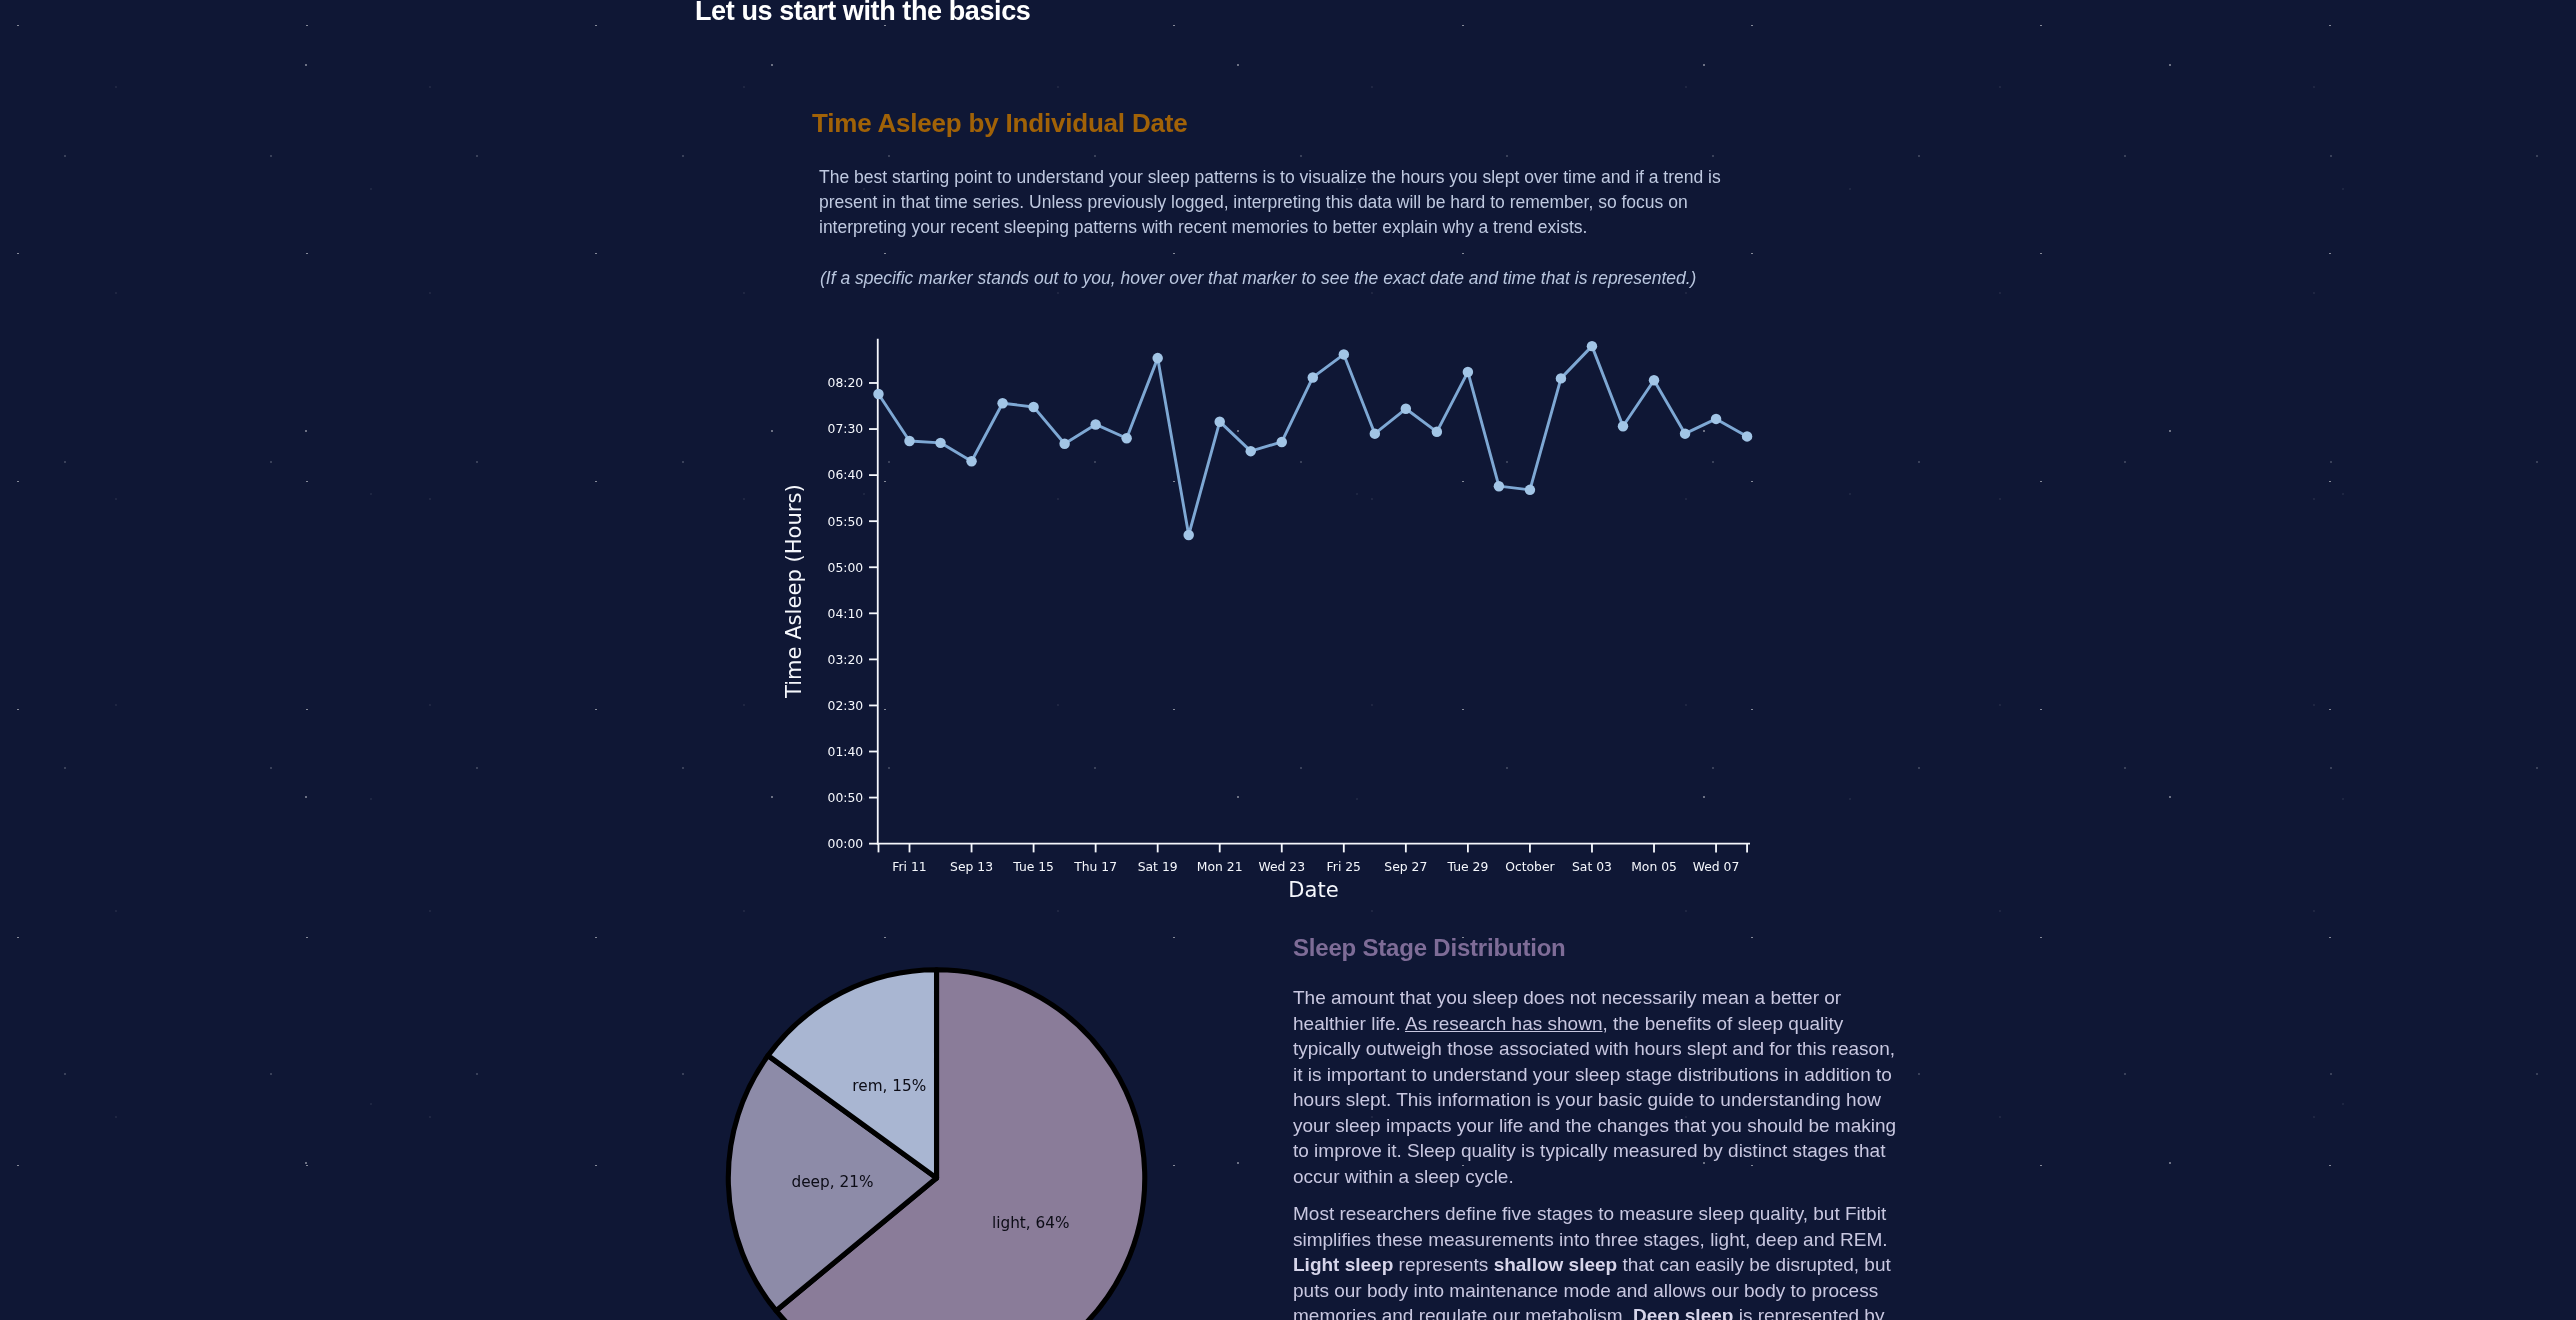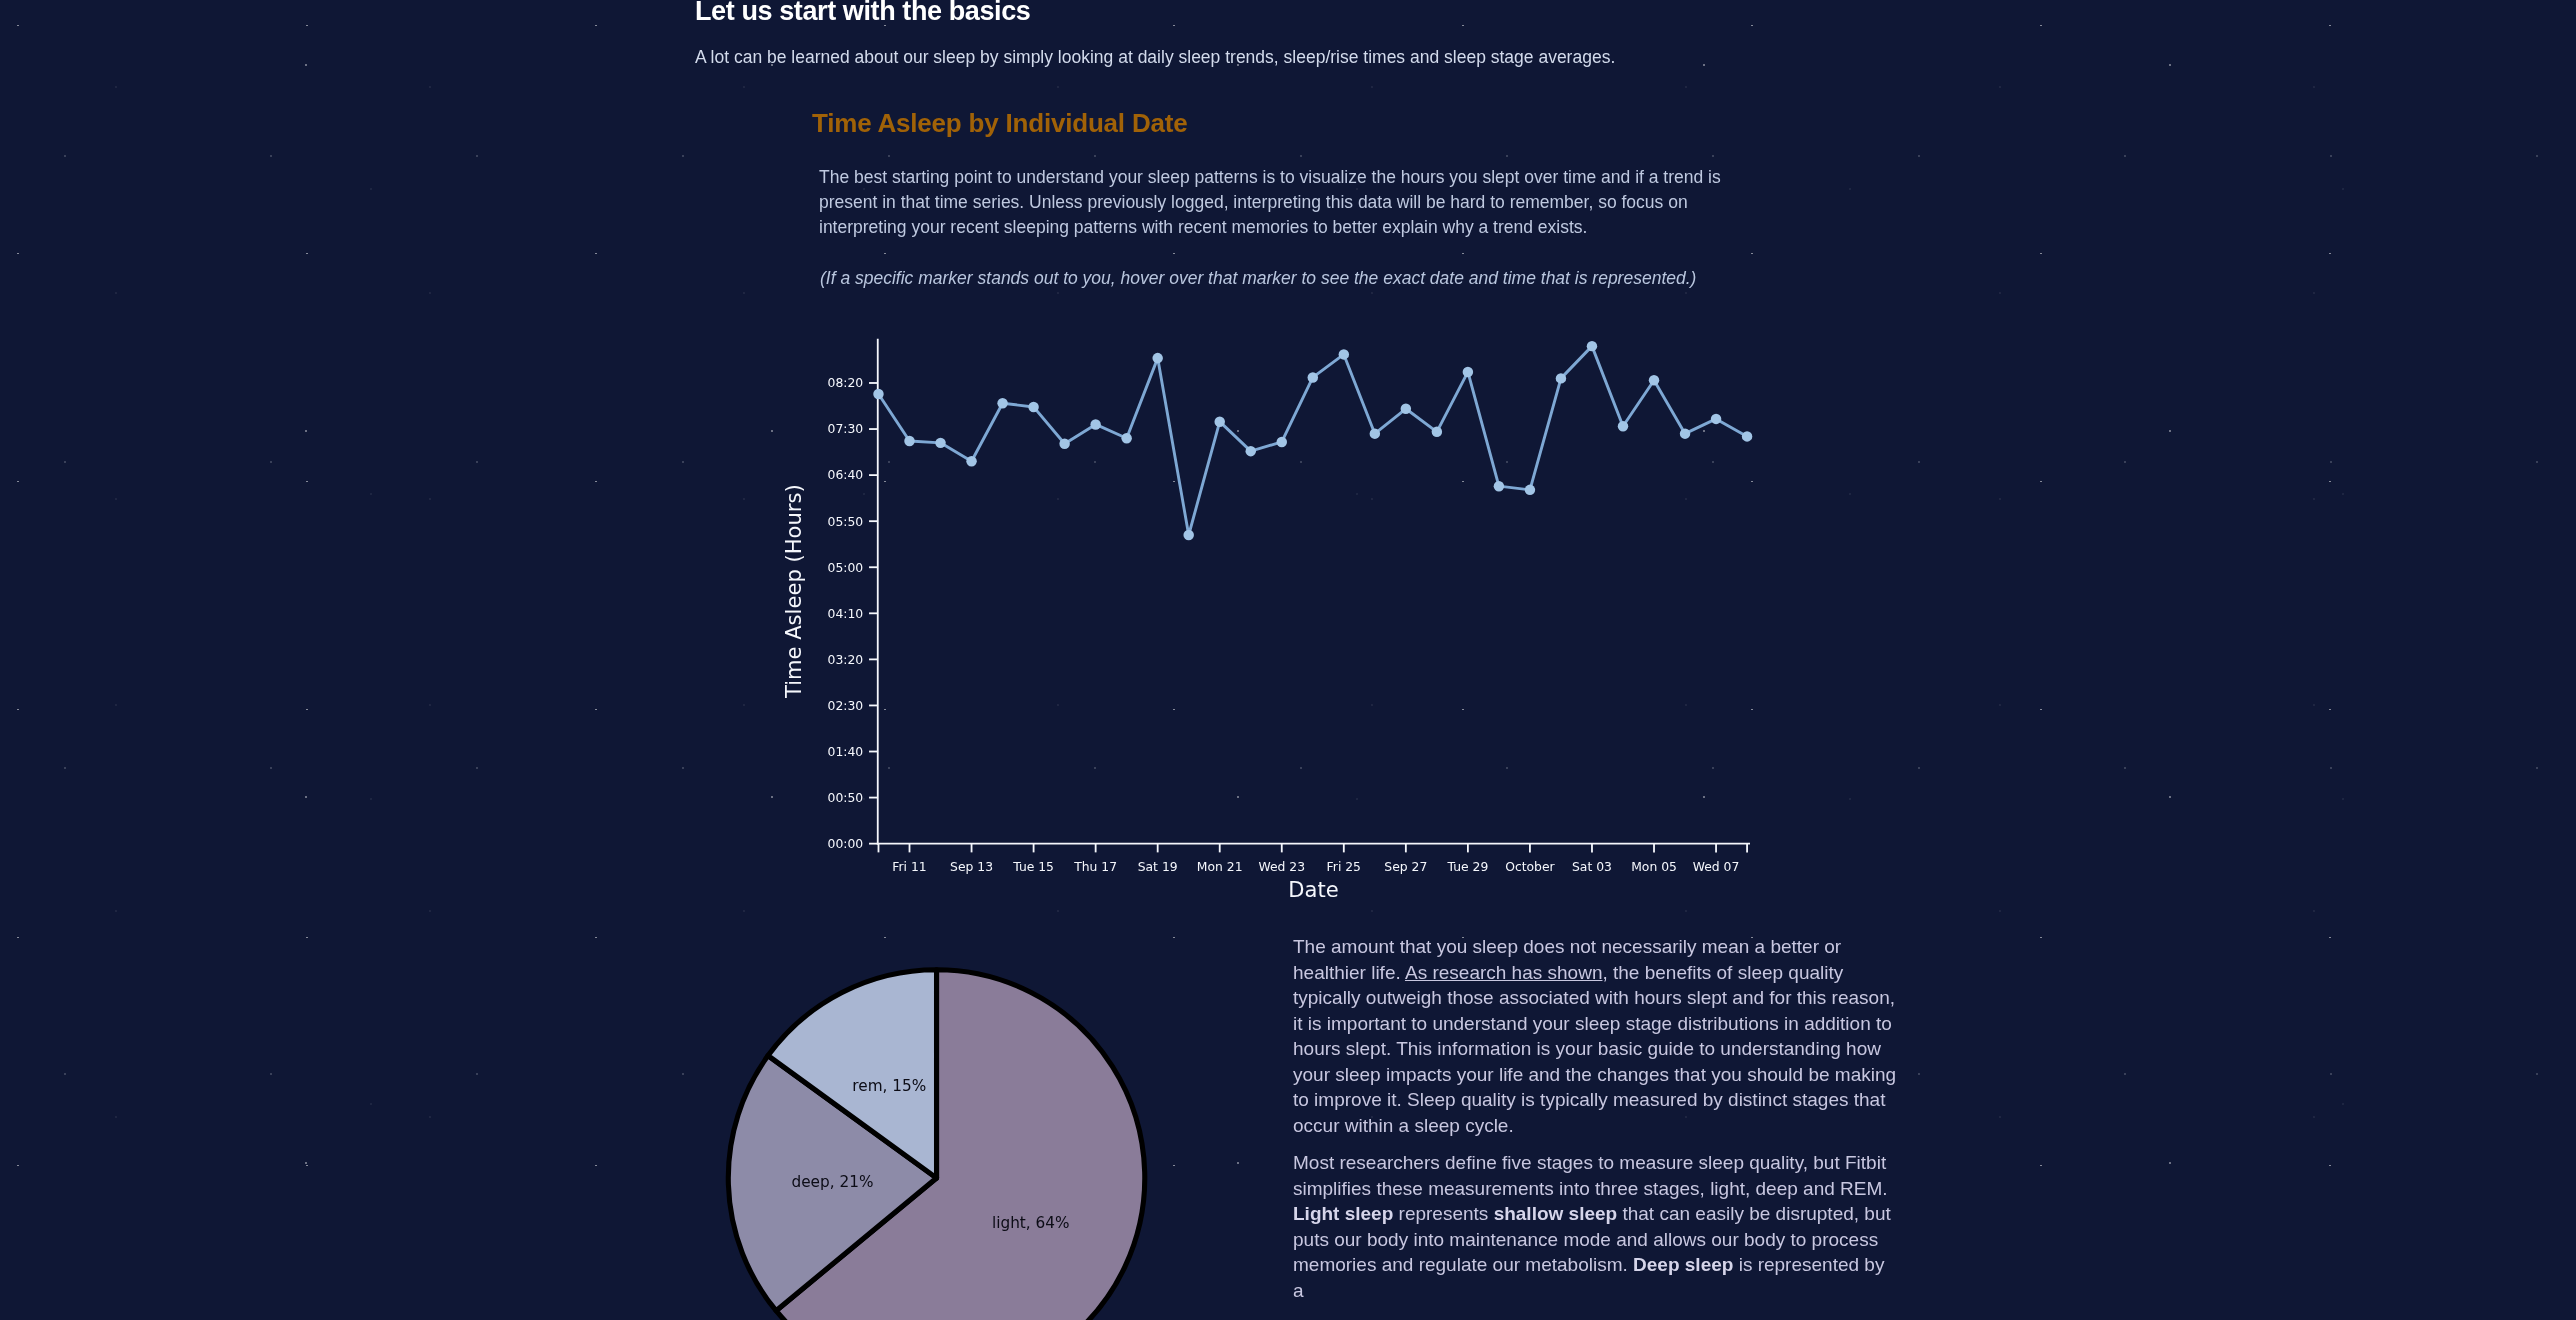--- a/index.html
+++ b/index.html
@@ -72,21 +72,20 @@
   svg{display:block;overflow:visible;}
 </style>
 </head>
 <body>
 
 <div class="page">
   <div class="stars"></div>
   <div class="stars2"></div>
 
   <h1 class="page-title">Let us start with the basics</h1>
-  <p class="intro">A lot can be learned about our sleep by simply looking at daily sleep trends, sleep/rise times and sleep stage averages.</p>
 
   <h2 class="sec1-heading">Time Asleep by Individual Date</h2>
   <p class="sec1-para">The best starting point to understand your sleep patterns is to visualize the hours you slept over time and if a trend is present in that time series. Unless previously logged, interpreting this data will be hard to remember, so focus on interpreting your recent sleeping patterns with recent memories to better explain why a trend exists.</p>
   <p class="sec1-note">(If a specific marker stands out to you, hover over that marker to see the exact date and time that is represented.)</p>
 
   <div id="lineChart">
       <svg viewBox="0 0 1420 850" width="1033" height="619" style="font-family:&quot;DejaVu Sans&quot;,sans-serif">
         <line x1="166" y1="35" x2="166" y2="730.25" stroke="#f5f7fc" stroke-width="2.5"></line>
         <line x1="164.75" y1="729" x2="1365" y2="729" stroke="#f5f7fc" stroke-width="2.5"></line>
         <line x1="154" y1="729" x2="166" y2="729" stroke="#f5f7fc" stroke-width="2.5"></line>
@@ -180,17 +179,18 @@
         <path d="M307,309 L307,23 A286,286 0 1 1 86.63321256612423,491.3032610681252 Z" fill="#8a7c99" stroke="#000000" stroke-width="7" stroke-linejoin="round"></path>
         <text x="436.39026850264077" y="377.8864386938054" fill="#0c0c16" font-size="21" text-anchor="middle">light, 64%</text>
         <path d="M307,309 L86.63321256612423,491.3032610681252 A286,286 0 0 1 75.62113960876499,140.89341784435274 Z" fill="#8d8ba8" stroke="#000000" stroke-width="7" stroke-linejoin="round"></path>
         <text x="164.07056186770038" y="321.49173854817235" fill="#0c0c16" font-size="21" text-anchor="middle">deep, 21%</text>
         <path d="M307,309 L75.62113960876499,140.89341784435274 A286,286 0 0 1 306.99999999999994,23 Z" fill="#a9b6d2" stroke="#000000" stroke-width="7" stroke-linejoin="round"></path>
         <text x="242.0793585372448" y="189.58606704106342" fill="#0c0c16" font-size="21" text-anchor="middle">rem, 15%</text>
       </svg>
     </div>
 
   <div class="sec2">
+    <h2 class="sec2-heading">Sleep Stage Distribution</h2>
     <p><span>The amount that you sleep does not necessarily mean a better or healthier life. </span><a class="link">As research has shown</a><span>, the benefits of sleep quality typically outweigh those associated with hours slept and for this reason, it is important to understand your sleep stage distributions in addition to hours slept. This information is your basic guide to understanding how your sleep impacts your life and the changes that you should be making to improve it. Sleep quality is typically measured by distinct stages that occur within a sleep cycle.</span></p>
     <p><span>Most researchers define five stages to measure sleep quality, but Fitbit simplifies these measurements into three stages, light, deep and REM. </span><b>Light sleep</b><span> represents </span><b>shallow sleep</b><span> that can easily be disrupted, but puts our body into maintenance mode and allows our body to process memories and regulate our metabolism. </span><b>Deep sleep</b><span> is represented by a</span></p>
   </div>
 </div>
 
 
 </body></html>

